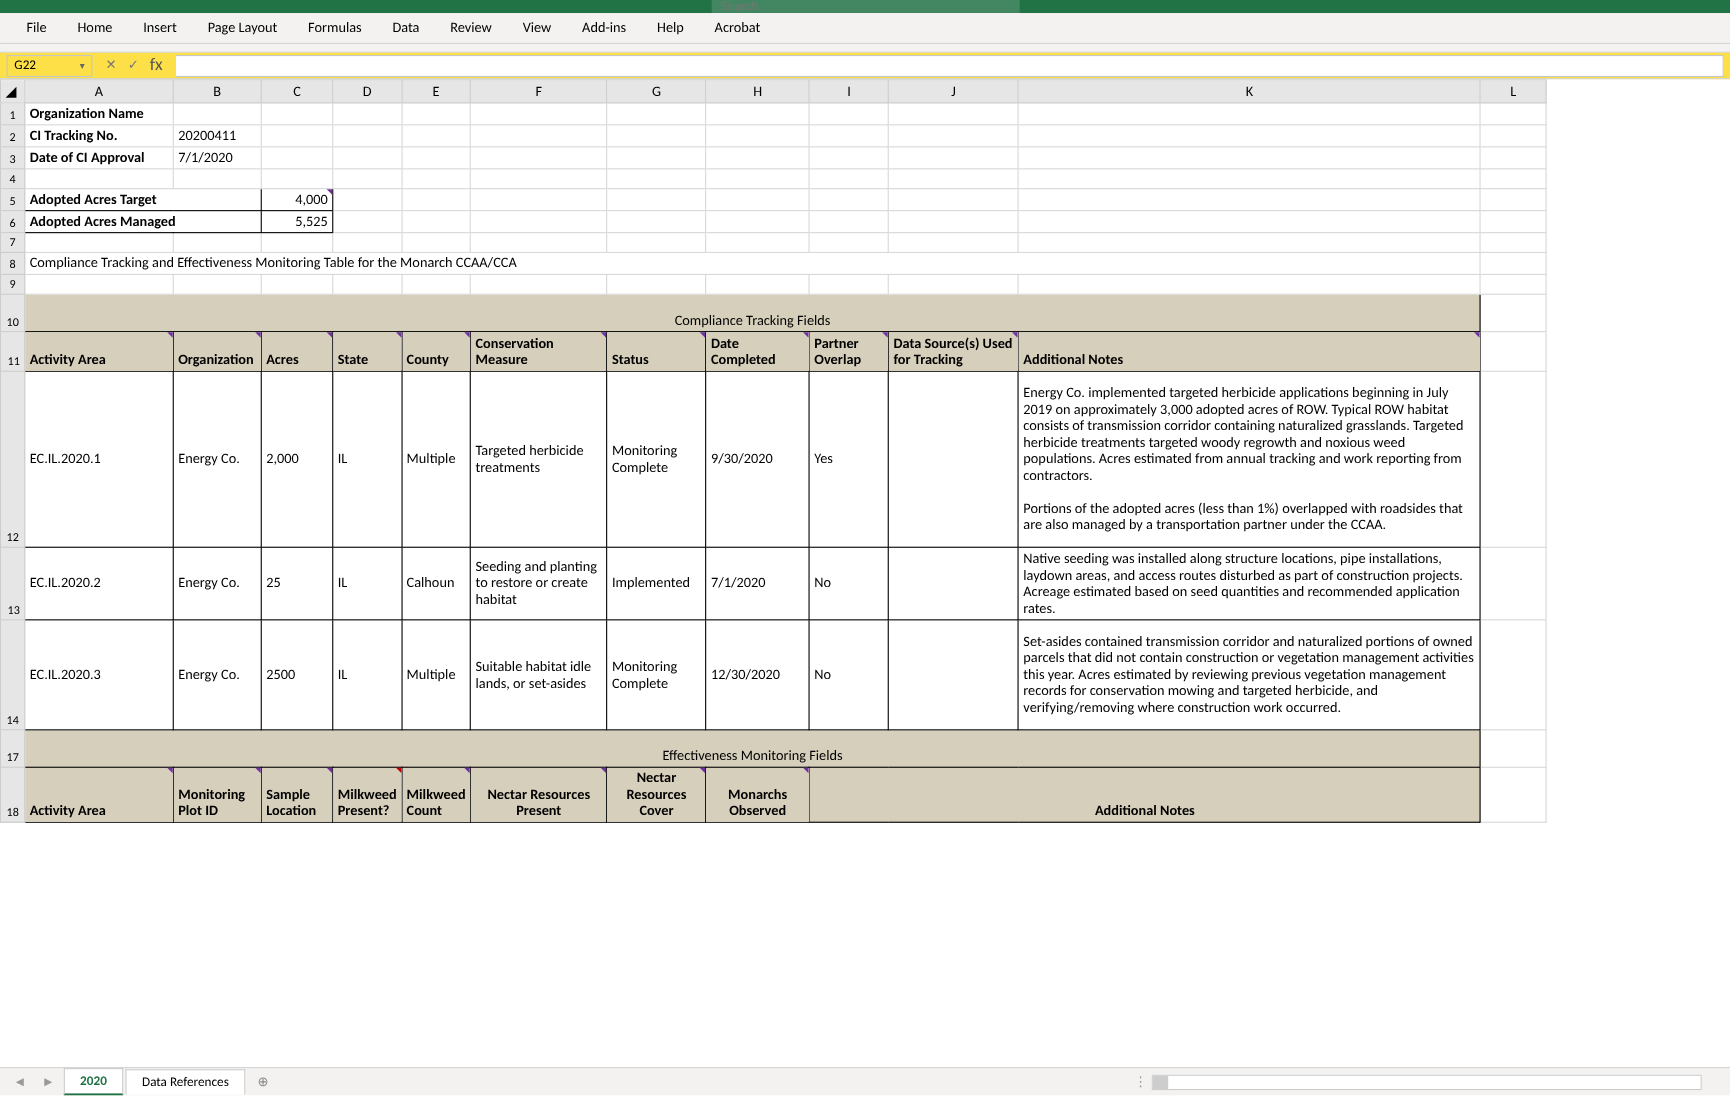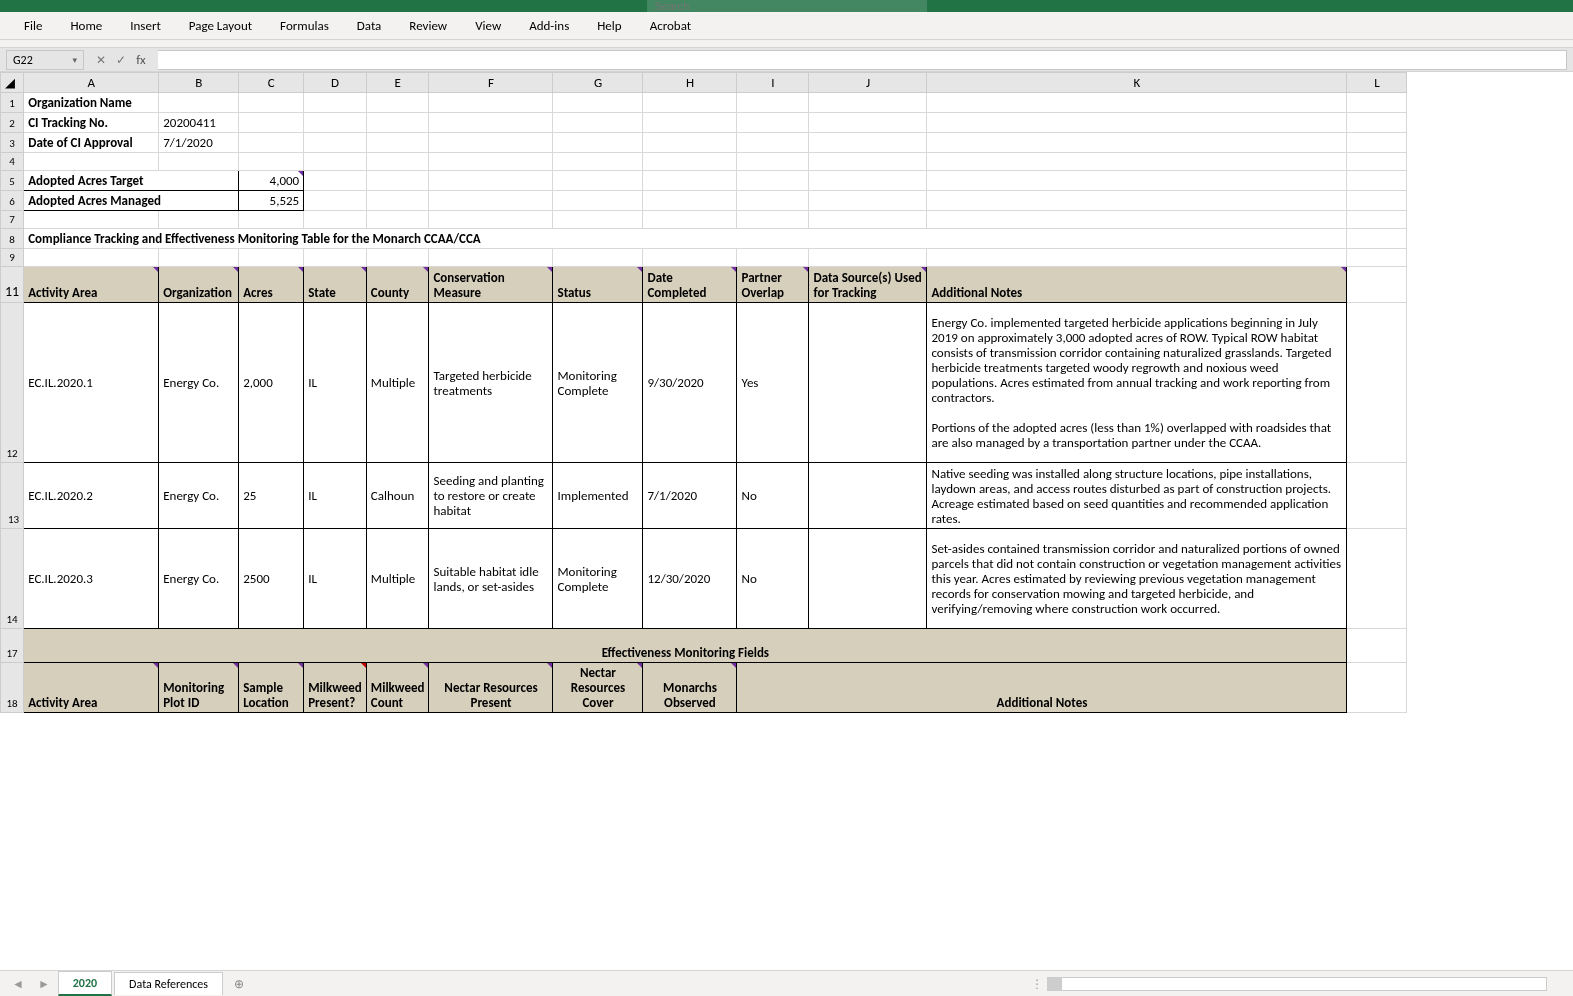--- a/index.html
+++ b/index.html
@@ -11,40 +11,40 @@
   .titlebar input { background: rgba(255,255,255,0.15); border: none; color: #fff; padding: 2px 8px; width: 280px; font-size: 11px; }
   
   
   .ribbon-tabs { height: 28px; background: #f3f2f1; display: flex; align-items: center; padding: 0 10px; border-bottom: 1px solid #d4d4d4; font-size: 13px; }
   .ribbon-tabs .tab { padding: 6px 14px; cursor: pointer; }
   
   
   .ribbon-area { height: 8px; background: #f3f2f1; border-bottom: 1px solid #d4d4d4; }
   
   
-  .formula-bar { height: 24px; display: flex; align-items: center; border-bottom: 1px solid #d4d4d4; background: #e5e5e5; padding: 2px 6px; gap: 4px; }
+  .formula-bar { height: 24px; display: flex; align-items: flex-start; border-bottom: 1px solid #d4d4d4; background: #fde047; padding: 2px 6px; gap: 4px; }
   .name-box { width: 78px; height: 20px; border: 1px solid #c7c7c7; display: flex; align-items: center; padding: 0 6px; font-size: 12px; justify-content: space-between; }
   .name-box .chev { font-size: 9px; color: #666; }
   .fb-controls { display: flex; align-items: center; gap: 10px; padding: 0 8px; }
   .fb-ic { color: #777; font-size: 12px; cursor: pointer; }
-  .fb-fx { font-size: 13px; color: #555; }
+  .fb-fx { font-size: 16px; color: #555; }
   .fb-input { flex: 1; height: 20px; border: 1px solid #c7c7c7; border-left: none; padding: 0 6px; font-size: 12px; }
   
   
   .grid-wrap { position: relative; height: calc(100vh - 12px - 28px - 8px - 24px - 26px); overflow: auto; }
   .corner { position: sticky; top: 0; left: 0; width: 22px; height: 20px; background: #e6e6e6; border-right: 1px solid #ccc; border-bottom: 1px solid #ccc; z-index: 3; }
   
   table.sheet { border-collapse: collapse; table-layout: fixed; }
   table.sheet td { border: 1px solid #d8d8d8; padding: 2px 4px; vertical-align: bottom; font-size: 13px; height: 18px; overflow: visible; white-space: nowrap; }
   table.sheet td.wrap { white-space: normal; vertical-align: middle; }
   
   .bold { font-weight: 700; }
   .right { text-align: right; }
   .center { text-align: center; }
-  .big { font-size: 15px; font-weight: 700; margin-top: 28px; }
+  .big { font-size: 15px; font-weight: 400; margin-top: 28px; }
   
   
   .box-b { border: 1px solid #000 !important; }
   .box-bb { border-bottom: 1px solid #000 !important; }
   .box-bl { border-left: 1px solid #000 !important; }
   .box-br { border-right: 1px solid #000 !important; }
   
   .tan { background: #d6cfbb; }
   .marker { position: relative; }
   .marker::after { content: ''; position: absolute; top: 0; right: 0; border-top: 5px solid #7030a0; border-left: 5px solid transparent; }
@@ -257,23 +257,28 @@
           <td></td>
           <td></td>
           <td></td>
           <td></td>
           <td></td>
           <td></td>
           <td></td>
           <td></td>
     </tr>
 
+    <tr style="height:34px">
+      <td style="background:#e6e6e6;text-align:center;border-color:#ccc;font-size:11px;">10</td>
+      <td class="tan big center box-b" colspan="11">Compliance Tracking Fields</td>
+      <td></td>
+    </tr>
 
     <tr style="height:36px">
-      <td style="background:#e6e6e6;text-align:left;border-color:#ccc;font-size:14px;">11</td>
+      <td style="background:#e6e6e6;text-align:right;border-color:#ccc;font-size:11px;">11</td>
       <td class="tan bold box-b wrap marker" style="vertical-align:bottom">Activity Area</td>
       <td class="tan bold box-b wrap marker" style="vertical-align:bottom">Organization</td>
       <td class="tan bold box-b wrap marker" style="vertical-align:bottom">Acres</td>
       <td class="tan bold box-b wrap marker" style="vertical-align:bottom">State</td>
       <td class="tan bold box-b wrap marker" style="vertical-align:bottom">County</td>
       <td class="tan bold box-b wrap marker" style="vertical-align:bottom">Conservation Measure</td>
       <td class="tan bold box-b wrap marker" style="vertical-align:bottom">Status</td>
       <td class="tan bold box-b wrap marker" style="vertical-align:bottom">Date Completed</td>
       <td class="tan bold box-b wrap marker" style="vertical-align:bottom">Partner Overlap</td>
       <td class="tan bold box-b wrap marker" style="vertical-align:bottom">Data Source(s) Used for Tracking</td>

